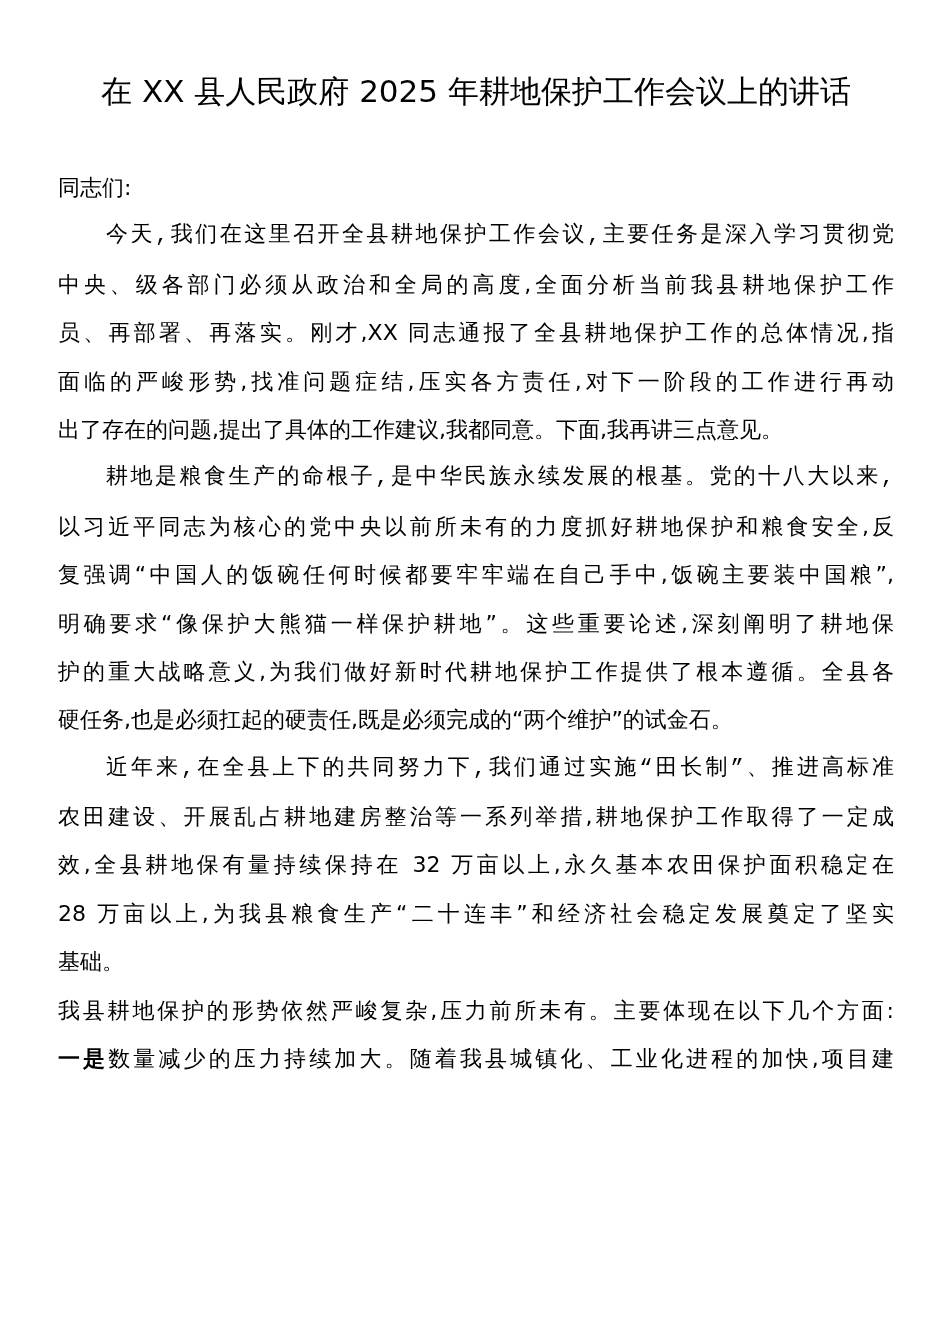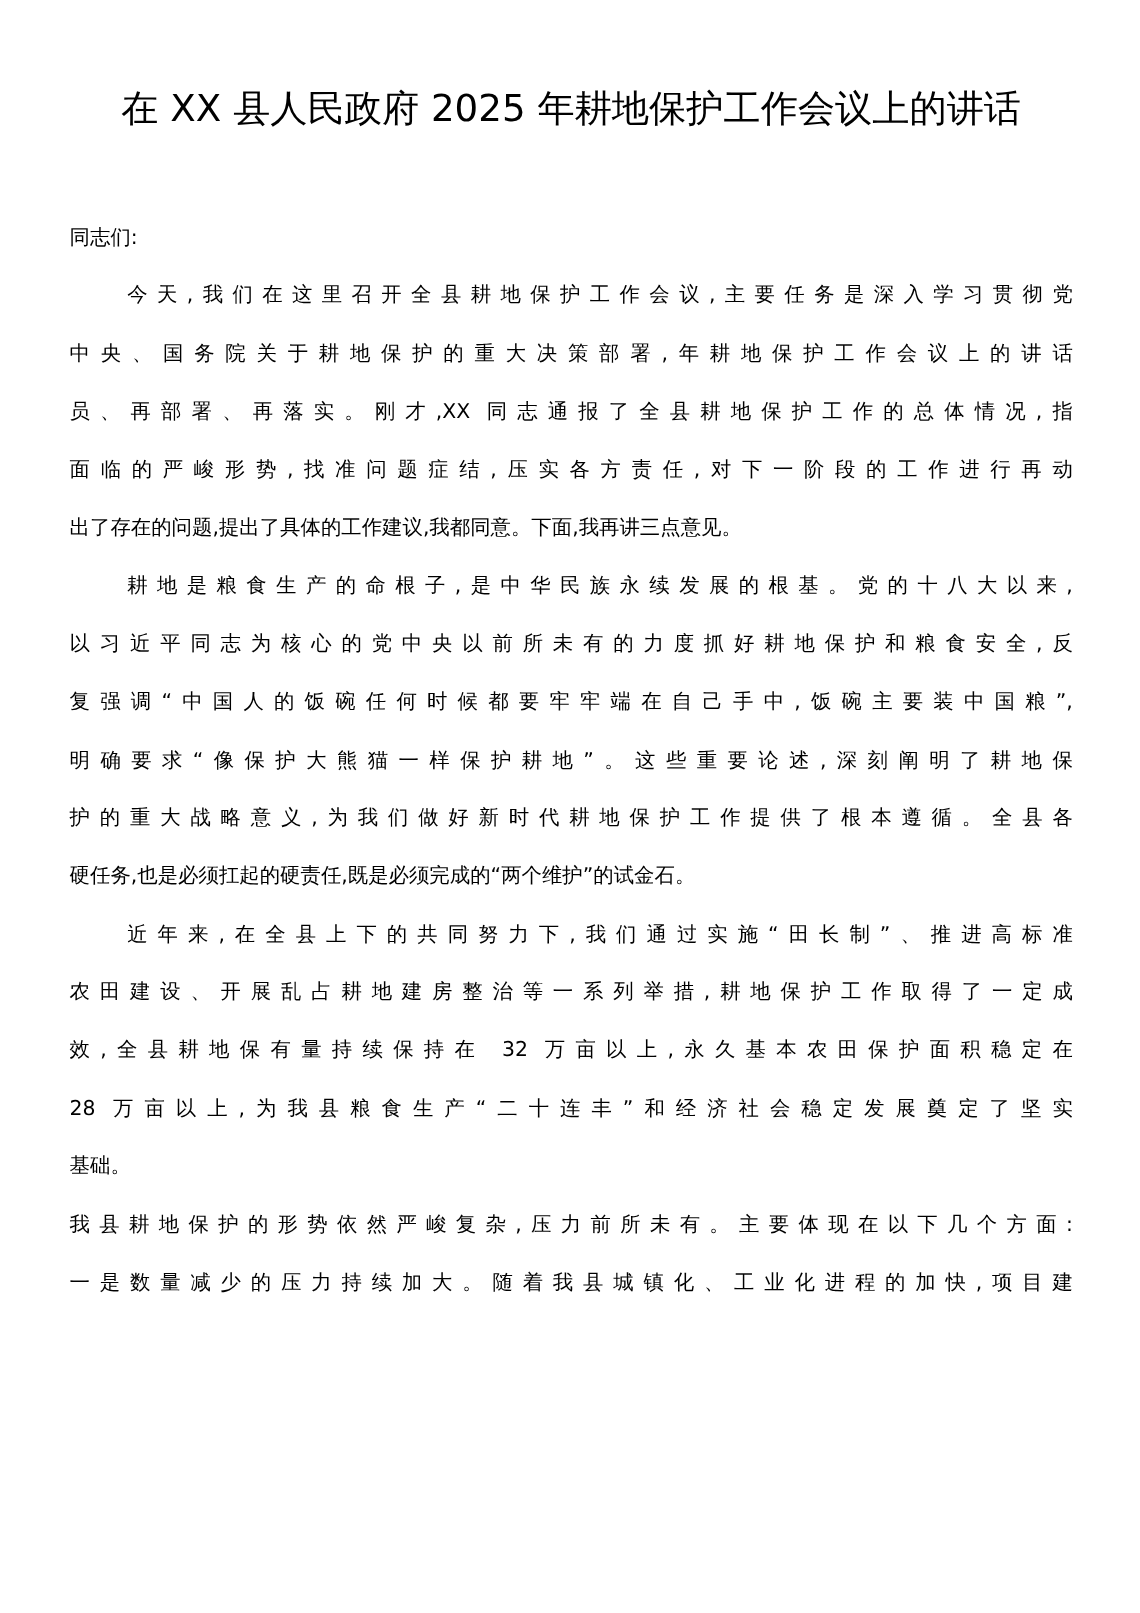--- a/index.html
+++ b/index.html
@@ -1,38 +1,38 @@
 <!DOCTYPE html>
 <html><head>
 <meta charset="utf-8">
 <style>
   html, body { margin: 0; padding: 0; background: #ffffff; }
   body { width: 950px; height: 1344px; overflow: hidden; position: relative;
          font-family: "DejaVu Sans", "Liberation Sans", sans-serif; color: #000; }
   .page { position: absolute; left: 58px; top: 0; width: 836px; }
   .title { position: absolute; left: 0; top: 68px; width: 836px; text-align: center;
            font-size: 31px; line-height: 46px; white-space: nowrap; letter-spacing: 0px; }
-  .body { position: absolute; left: 0; top: 174px; width: 836px; font-size: 17px; }
+  .body { position: absolute; left: 0; top: 164px; width: 836px; font-size: 22px; }
   .line { display: block; height: 48.4px; line-height: 48.4px; white-space: nowrap;
           text-align: justify; text-align-last: justify; overflow: visible; }
   .line.last { text-align-last: left; }
-  .indent { padding-left: 48px; }
-  .bold { font-weight: normal; }
+  .indent { padding-left: 48px; font-family: Liberation Mono, monospace; }
+  .bold { font-weight: bold; }
 </style>
 </head>
 <body>
 
 <div class="page">
   <h1 class="title" style="margin:0;font-weight:normal;">在 XX 县人民政府 2025 年耕地保护工作会议上的讲话</h1>
 
   <div class="body">
     <span class="line last">同志们:</span>
     <div id="lines">
         <span class="line indent">今天,我们在这里召开全县耕地保护工作会议,主要任务是深入学习贯彻党</span>
-        <span class="line">中央、国务院关于耕地保护的重大决策部署,年耕地保护工作会议上的讲话</span>
+        <span class="line">中央、级各部门必须从政治和全局的高度,全面分析当前我县耕地保护工作</span>
         <span class="line">员、再部署、再落实。刚才,XX 同志通报了全县耕地保护工作的总体情况,指</span>
         <span class="line">面临的严峻形势,找准问题症结,压实各方责任,对下一阶段的工作进行再动</span>
         <span class="line last">出了存在的问题,提出了具体的工作建议,我都同意。下面,我再讲三点意见。</span>
         <span class="line indent">耕地是粮食生产的命根子,是中华民族永续发展的根基。党的十八大以来,</span>
         <span class="line">以习近平同志为核心的党中央以前所未有的力度抓好耕地保护和粮食安全,反</span>
         <span class="line">复强调“中国人的饭碗任何时候都要牢牢端在自己手中,饭碗主要装中国粮”,</span>
         <span class="line">明确要求“像保护大熊猫一样保护耕地”。这些重要论述,深刻阐明了耕地保</span>
         <span class="line">护的重大战略意义,为我们做好新时代耕地保护工作提供了根本遵循。全县各</span>
         <span class="line last">硬任务,也是必须扛起的硬责任,既是必须完成的“两个维护”的试金石。</span>
         <span class="line indent">近年来,在全县上下的共同努力下,我们通过实施“田长制”、推进高标准</span>

